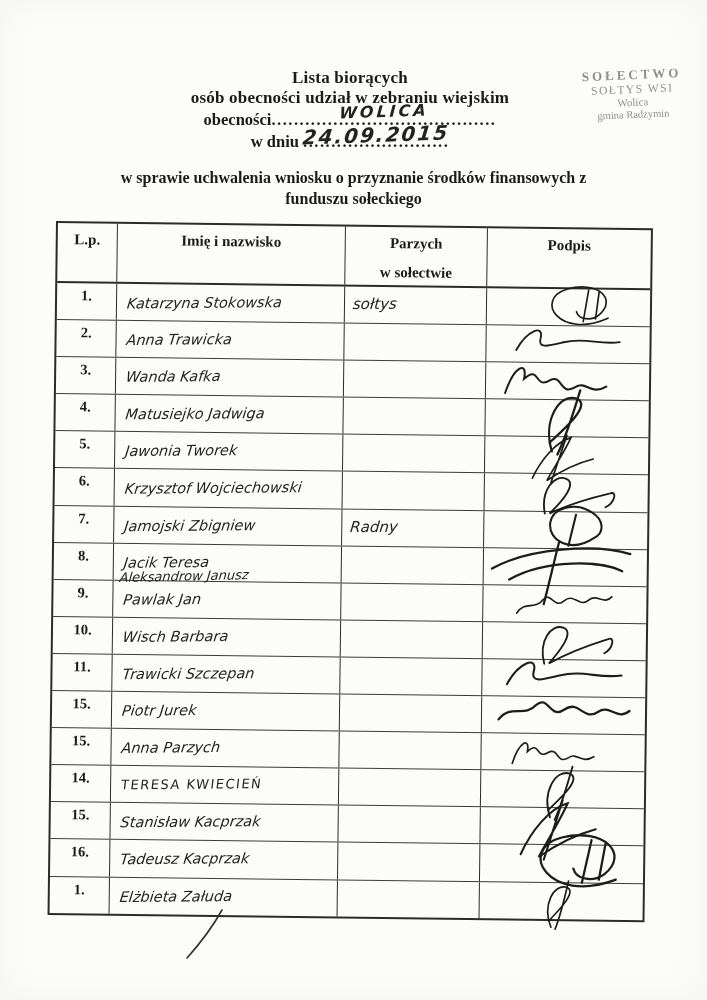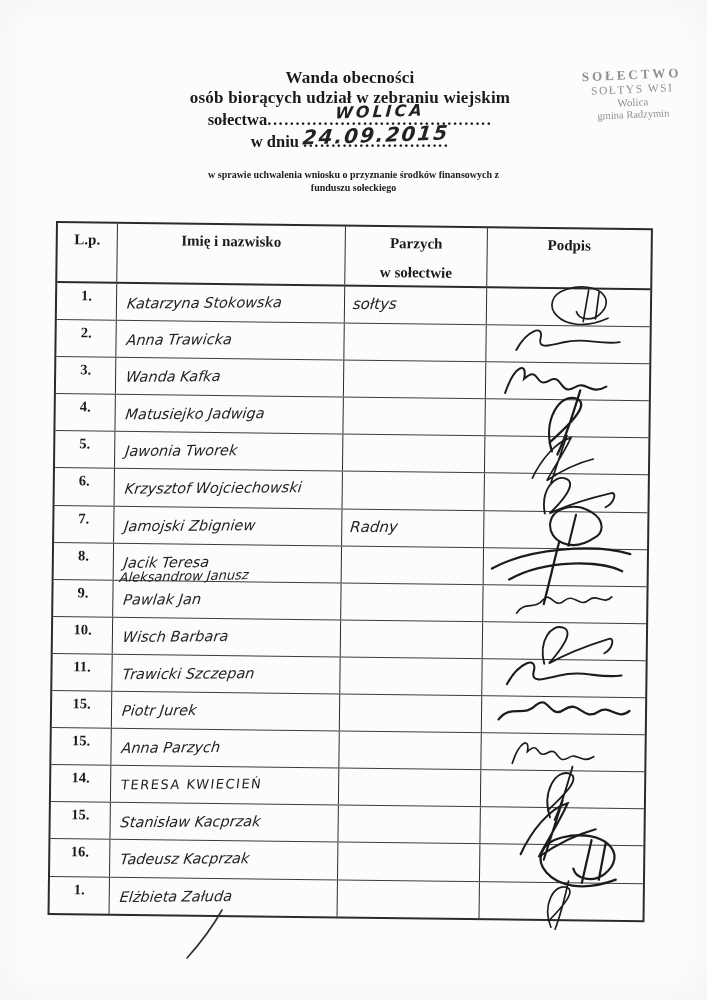--- a/index.html
+++ b/index.html
@@ -19,21 +19,21 @@
   .village-hw{
     position:absolute; left:50%; top:-7px; transform:translateX(-50%) rotate(-2deg) skewX(-6deg);
     font-size:16px; letter-spacing:3px; font-weight:bold; white-space:nowrap;
   }
   .date-wrap{position:relative; display:inline-block;}
   .date-hw{
     position:absolute; left:50%; top:-8px; transform:translateX(-50%) rotate(-2deg) skewX(-8deg);
     font-size:20px; letter-spacing:2px; font-weight:bold; white-space:nowrap;
   }
   .subject{position:absolute; left:80px; top:168px; width:547px; text-align:center;
-           font-weight:bold; font-size:10px; line-height:1.3;}
+           font-weight:bold; font-size:16px; line-height:1.3;}
   
   .stamp{
     position:absolute; left:560px; top:68px; width:145px; text-align:center;
     transform:rotate(-2.5deg); line-height:1.15; opacity:.85;
   }
   .stamp div{white-space:nowrap;}
   .st1{font-size:13px; font-weight:bold; letter-spacing:3px;}
   .st2{font-size:11.5px; letter-spacing:1.5px;}
   .st3{font-size:11px;}
   .st4{font-size:10.5px;}
@@ -75,24 +75,24 @@
 <div class="page">
 
   <div class="stamp" style="color: rgb(123, 123, 123);">
     <div class="st1">SOŁECTWO</div>
     <div class="st2">SOŁTYS WSI</div>
     <div class="st3">Wolica</div>
     <div class="st4">gmina Radzymin</div>
   </div>
 
   <div class="titles">
-    <div class="t1">Wanda obecności</div>
-    <div class="t2">osób biorących udział w zebraniu wiejskim</div>
+    <div class="t1">Lista biorących</div>
+    <div class="t2">osób obecności udział w zebraniu wiejskim</div>
     <div class="t-line">
-      <span>sołectwa</span><span class="village-wrap"><span class="dots">........................................</span><span class="hw village-hw">WOLICA</span></span>
+      <span>obecności</span><span class="village-wrap"><span class="dots">........................................</span><span class="hw village-hw">WOLICA</span></span>
     </div>
     <div class="t-line">
       <span>w dniu</span>
       <span class="date-wrap"><span class="dots">..........................</span><span class="hw date-hw">24.09.2015</span></span>
     </div>
   </div>
 
   <div class="subject">
     <div>w sprawie uchwalenia wniosku o przyznanie środków finansowych z</div>
     <div>funduszu sołeckiego</div>

